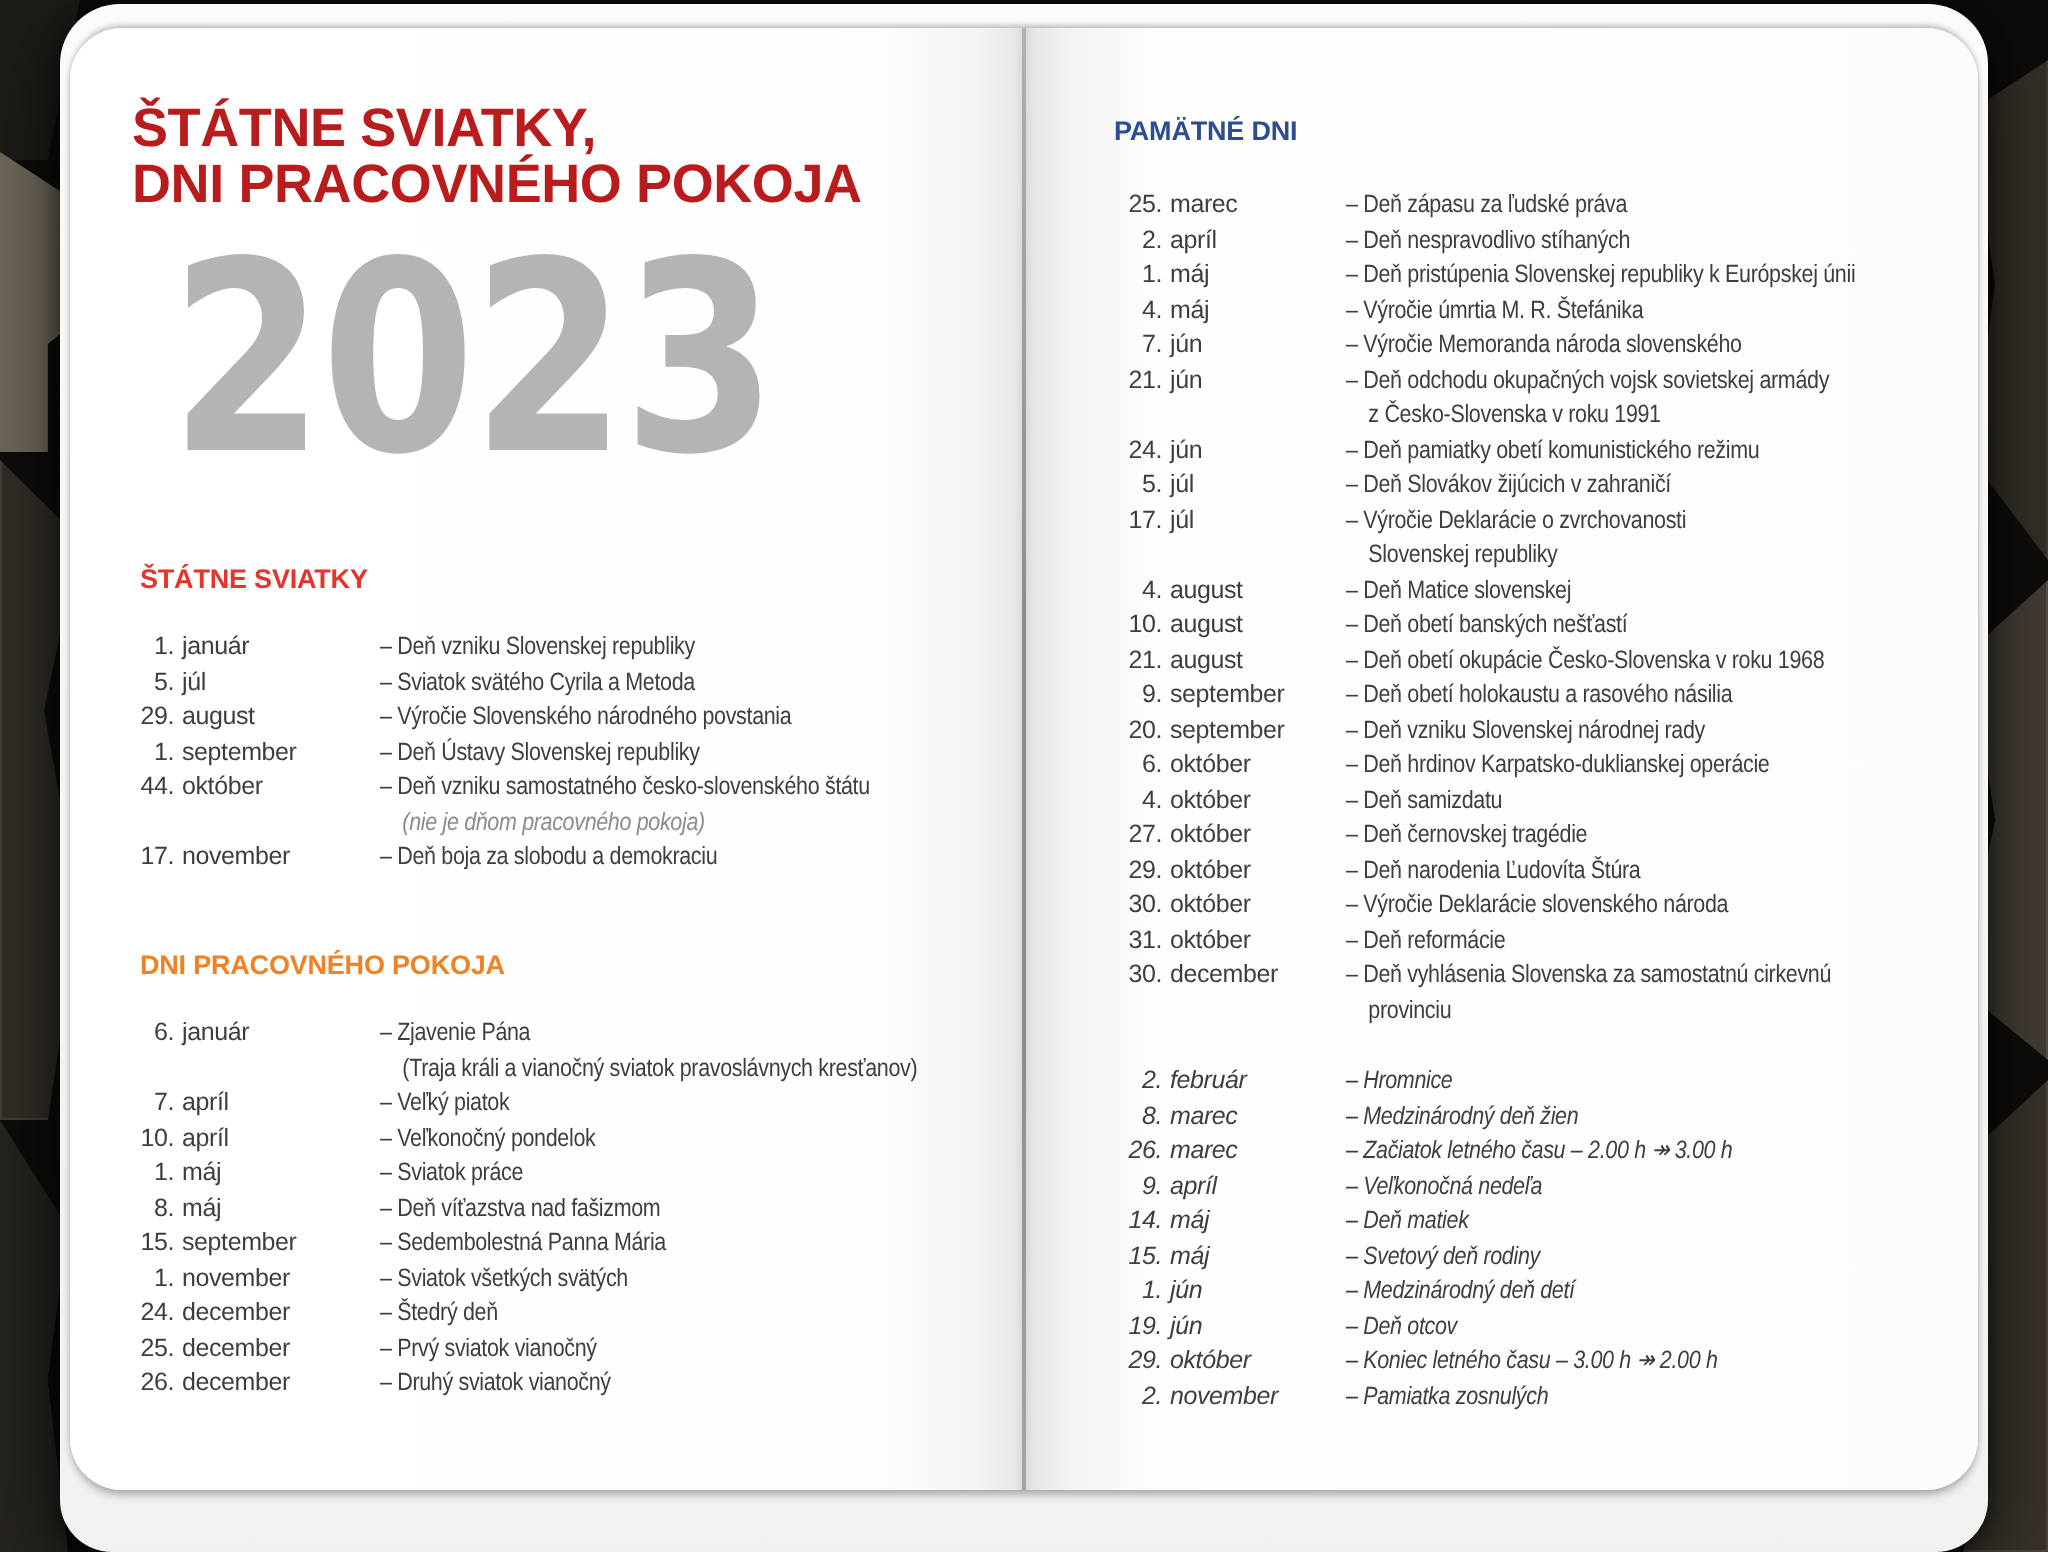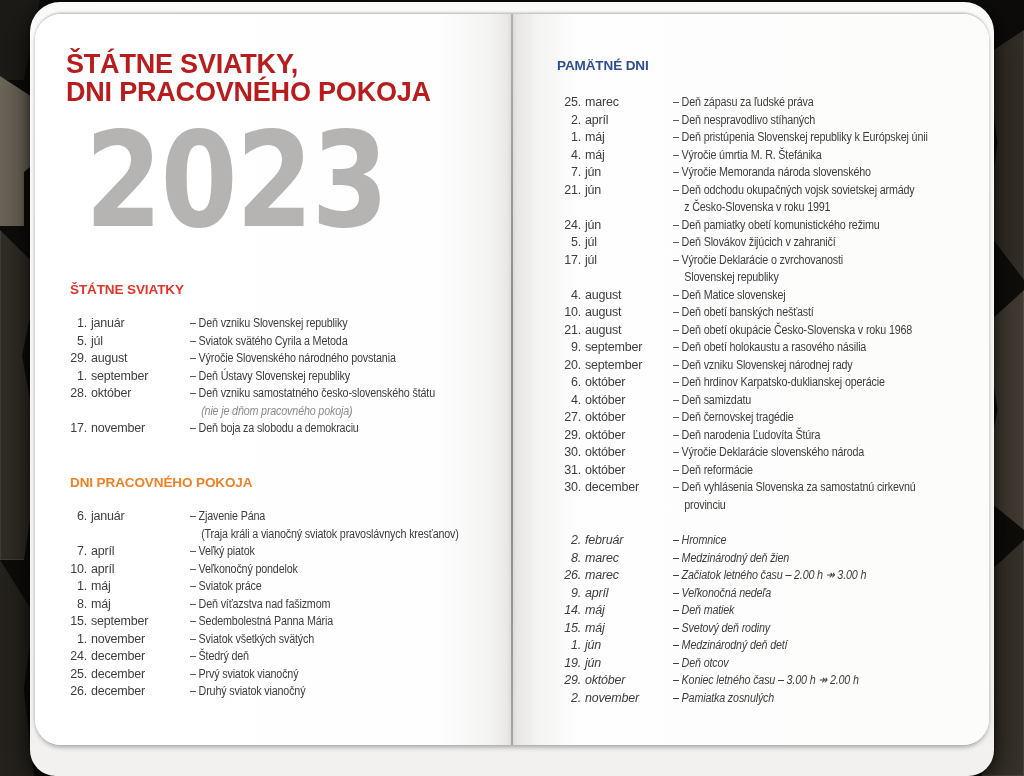--- a/index.html
+++ b/index.html
@@ -115,21 +115,21 @@
               <span class="day">29.</span>
               <span class="month">august</span>
               <div class="desc"><span>– Výročie Slovenského národného povstania</span><span class="note"></span></div>
             </div>
             <div class="row">
               <span class="day">1.</span>
               <span class="month">september</span>
               <div class="desc"><span>– Deň Ústavy Slovenskej republiky</span><span class="note"></span></div>
             </div>
             <div class="row">
-              <span class="day">28.</span>
+              <span class="day">44.</span>
               <span class="month">október</span>
               <div class="desc"><span>– Deň vzniku samostatného česko-slovenského štátu</span><span class="note">(nie je dňom pracovného pokoja)</span></div>
             </div>
             <div class="row">
               <span class="day">17.</span>
               <span class="month">november</span>
               <div class="desc"><span>– Deň boja za slobodu a demokraciu</span><span class="note"></span></div>
             </div>
           </div>
       </div>

